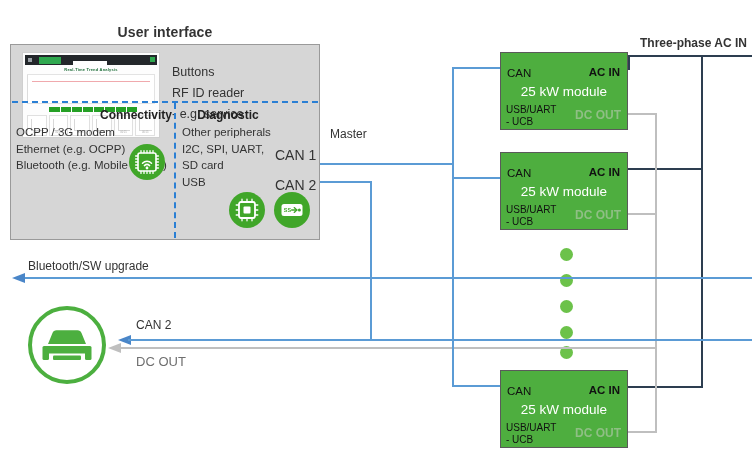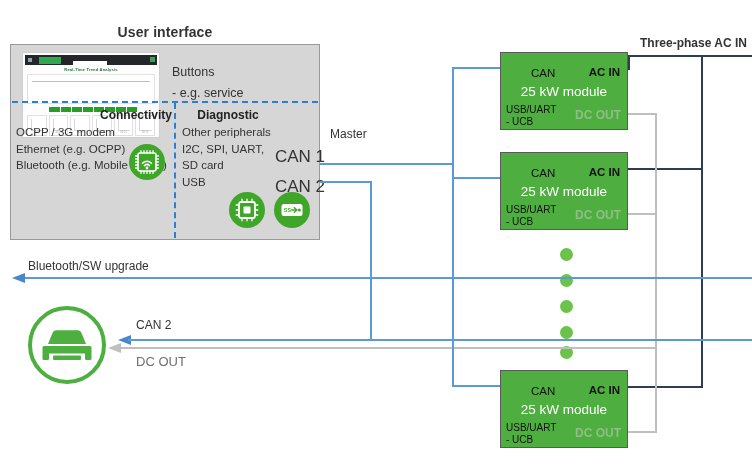--- a/index.html
+++ b/index.html
@@ -83,34 +83,34 @@
     position:absolute;left:16px;top:108px;width:156px;
   }
   .conn .blk-head{display:block;text-align:right;margin-left:-8px;}
   .conn-lines{font-size:11.5px;line-height:16.5px;color:#333;margin-top:2px;}
   .ctrl{
     position:absolute;left:182px;top:108px;width:92px;
   }
   .ctrl .blk-head{display:block;text-align:center;}
   .ctrl-lines{font-size:11.5px;line-height:16.5px;color:#333;margin-top:2px;}
 
-  .can-lbl{position:absolute;font-size:17px;color:#333;}
+  .can-lbl{position:absolute;font-size:14px;color:#333;}
 
   
   .ic{
     position:absolute;border-radius:50%;background:#40a629;
     display:flex;align-items:center;justify-content:center;
   }
 
   
   .module{
     position:absolute;width:128px;height:78px;
     background:#4eae3f;border:1px solid #5a5a5a;box-sizing:border-box;
   }
-  .m-can{position:absolute;left:6px;top:14px;font-size:11.5px;color:#111;margin-left:24px;}
+  .m-can{position:absolute;left:6px;top:14px;font-size:11.5px;color:#111;}
   .m-acin{position:absolute;right:7px;top:13px;font-size:11.5px;font-weight:bold;color:#111;}
   .m-name{
     position:absolute;left:0;right:0;top:31px;text-align:center;
     font-size:13.5px;color:#ffffff;
   }
   .m-usb{
     position:absolute;left:5px;top:51px;font-size:10px;color:#111;line-height:12px;
     text-align:left;width:64px;
   }
   .m-dc{position:absolute;right:6px;top:55px;font-size:12px;color:#8fbf85;font-weight:bold;}
@@ -193,20 +193,21 @@
       <div class="tb-mini">
           <i></i>
           <b></b>
           <u>00:15</u>
         </div>
     </div>
   </div>
 
   <div class="ui-text">
     <div>Buttons</div>
+    <div>RF ID reader</div>
     <div>- e.g. service</div>
   </div>
 
   <div class="ui-dash"></div>
   <div class="ui-vdash"></div>
 
   <div class="conn">
     <span class="blk-head">Connectivity</span>
     <div class="conn-lines">
       <div>OCPP / 3G modem</div>

